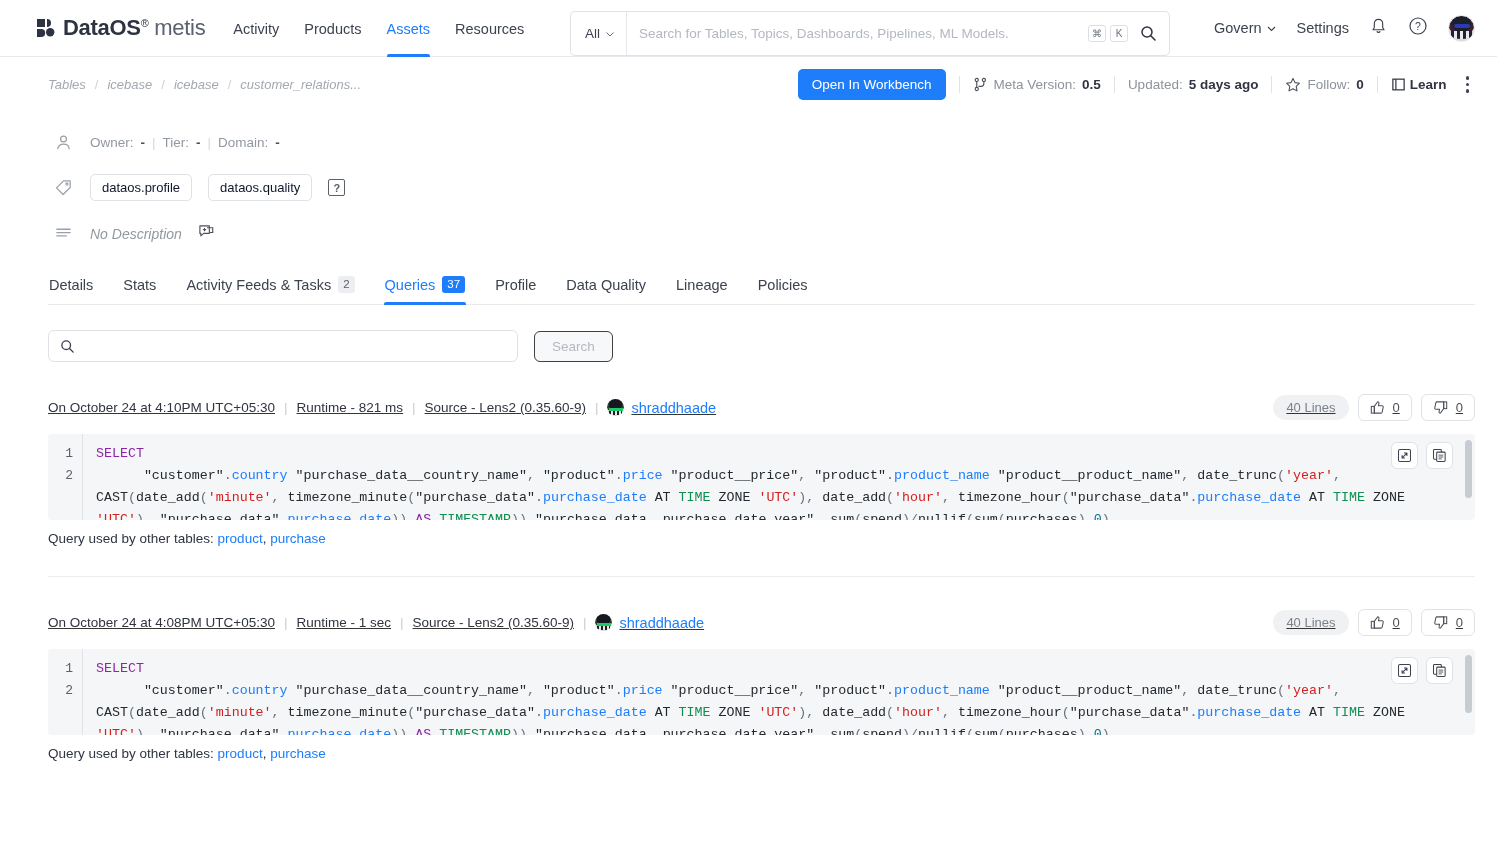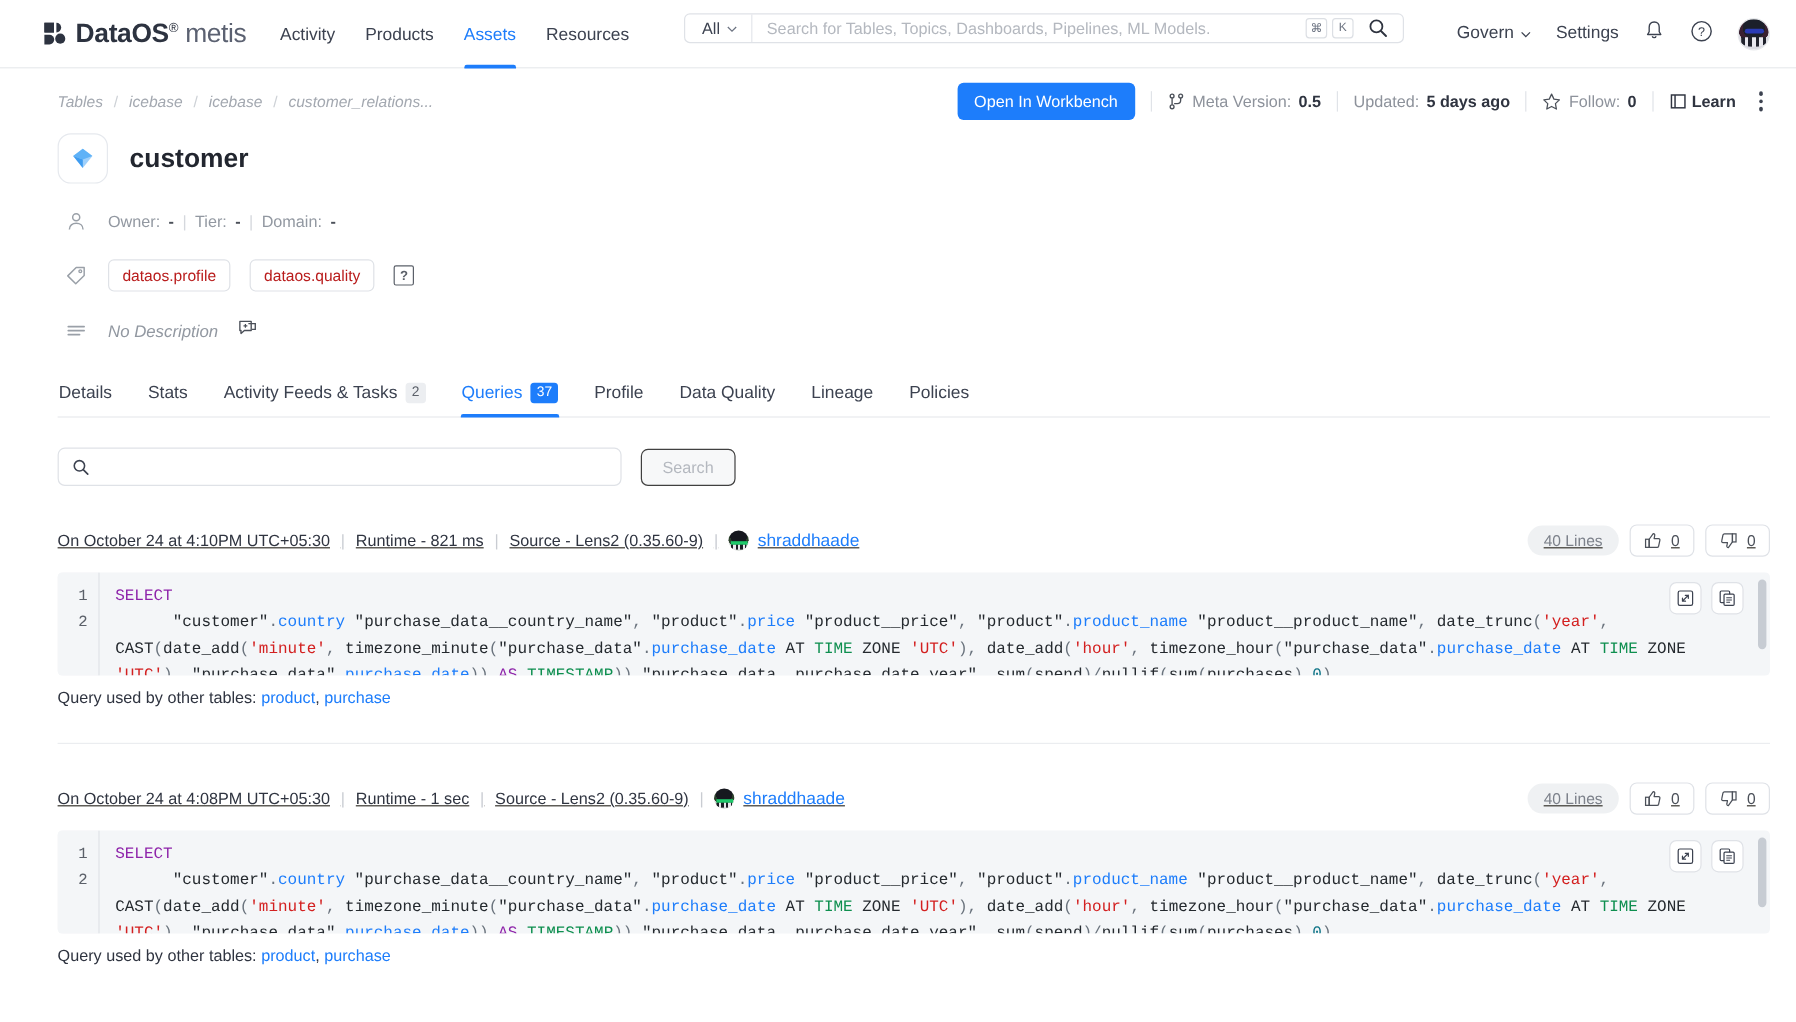--- a/index.html
+++ b/index.html
@@ -33,21 +33,21 @@
     padding-top: 2px;
   }
   .mainmenu a.active { color: #1d7dfb; }
   .mainmenu a.active::after {
     content:""; position: absolute; left: 0; right: 0; bottom: -1px;
     height: 3px; background: #1d7dfb; border-radius: 2px 2px 0 0;
   }
 
   .searchwrap {
     position: absolute; left: 570px; top: 11px;
-    width: 600px; height: 25px;
+    width: 600px; height: 45px;
     display: flex; align-items: stretch;
     border: 1px solid #dfe2e7; border-radius: 5px; background: #fff;
   }
   .search-scope {
     display: flex; align-items: center; gap: 5px;
     padding: 0 11px 0 14px; font-size: 13.5px; color: #3c4250;
     border-right: 1px solid #e4e7eb; cursor: pointer;
   }
   .search-input {
     flex: 1; border: none; outline: none; background: transparent;
@@ -114,21 +114,21 @@
   .entity-title { font-size:22px; font-weight:700; color:#22262f; }
 
   .entity-row { display:flex; align-items:center; gap:16px; margin-top: 22px; padding-left: 4px; }
   .row-icon { width:22px; display:flex; justify-content:center; color:#9aa0a8; }
   .owner-line { font-size:13.5px; color:#9298a1; display:flex; align-items:center; gap:7px; }
   .owner-line b { color:#4b5059; font-weight:700; }
   .owner-line .bar { color:#d5d8dd; }
 
   .tag {
     border:1px solid #dfe2e7; border-radius:5px; padding:5px 11px;
-    font-size:13px; color:#b91c1c; background:#fff; cursor:pointer;
+    font-size:13px; color:#0f172a; background:#fff; cursor:pointer;
   }
   .qmark {
     width:17px; height:17px; border:1.5px solid #5b6069; border-radius:2px;
     display:flex; align-items:center; justify-content:center;
     font-size:11px; color:#5b6069; cursor:pointer; font-weight:600;
   }
   .desc { font-size:14px; font-style:italic; color:#9298a1; }
 
   
   .tabs {
@@ -351,30 +351,20 @@
     </div>
     <div class="kebab">
       <i></i>
       <i></i>
       <i></i>
     </div>
   </div>
 </div>
 
 <div class="entity">
-  <div class="entity-top">
-    <div class="entity-icon">
-      <svg width="24" height="24" viewBox="0 0 24 24">
-        <path d="M12 4 L20 10 L12 20 L4 10 Z" fill="#9fd0fb"></path>
-        <path d="M12 4 L20 10 L12 13 L4 10 Z" fill="#5fb2f7"></path>
-        <path d="M4 10 L12 13 L12 20 Z" fill="#3f9cf0"></path>
-      </svg>
-    </div>
-    <div class="entity-title">customer</div>
-  </div>
 
   <div class="entity-row">
     <span class="row-icon">
       <svg width="19" height="19" viewBox="0 0 20 20">
         <circle cx="10" cy="6.3" r="3.1" fill="none" stroke="#9aa0a8" stroke-width="1.3"></circle>
         <path d="M4 17 c0-3.4 2.7-5.3 6-5.3 s6 1.9 6 5.3" fill="none" stroke="#9aa0a8" stroke-width="1.3"></path>
       </svg>
     </span>
     <div class="owner-line">
       <span>Owner:</span>

